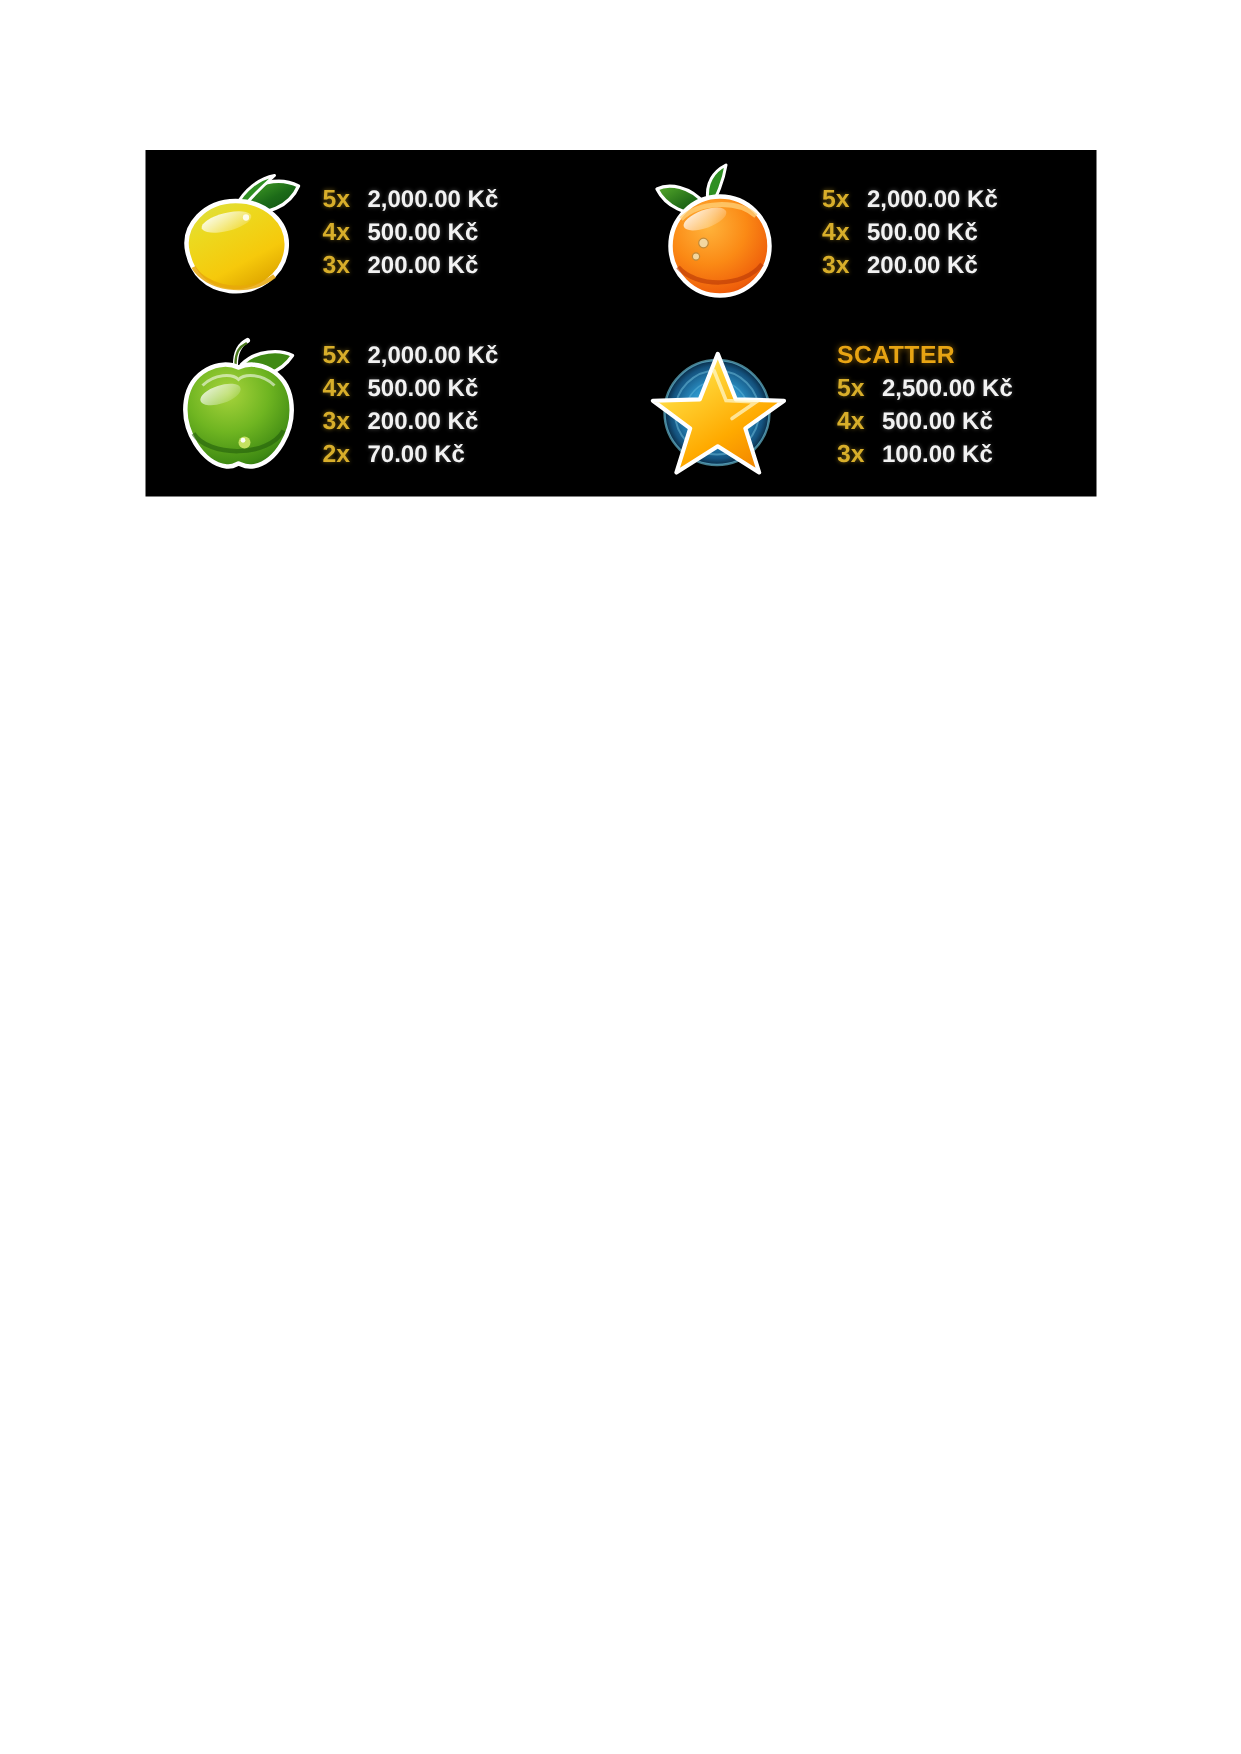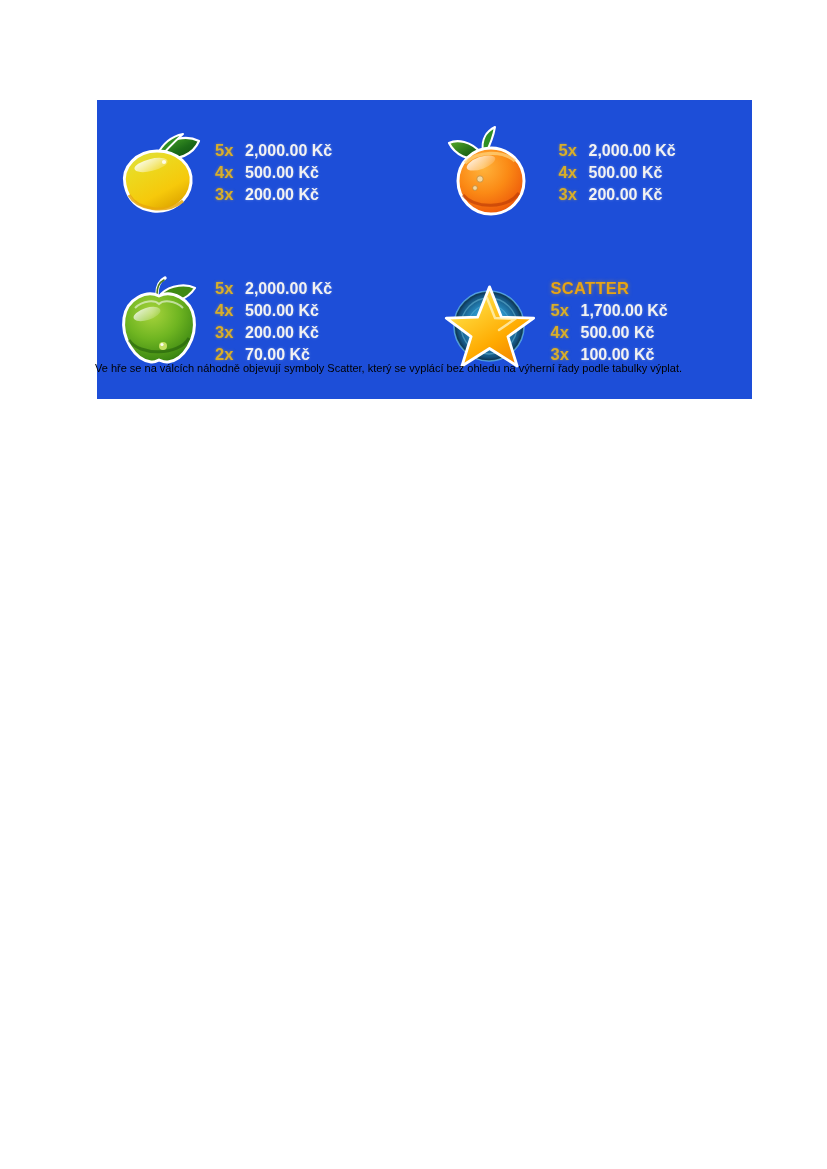--- a/index.html
+++ b/index.html
@@ -14,24 +14,23 @@
     font-family: "Liberation Sans", sans-serif;
     -webkit-font-smoothing: antialiased;
   }
 
   
   #paytable-panel {
     position: absolute;
     left: 97px;
     top: 100px;
     width: 634px;
-    height: 299px;
-    background: #1d4ed8;
+    height: 231px;
+    background: #000000;
     overflow: hidden;
-    padding-left: 21px;
   }
 
   .paytable-grid {
     position: absolute;
     inset: 0;
     display: grid;
     grid-template-columns: 1fr 1fr;
     grid-template-rows: 1fr 1fr;
   }
 
@@ -88,21 +87,21 @@
     font-weight: 700;
     letter-spacing: 0.3px;
     height: 22px;
     line-height: 1.0;
     text-shadow: 0 0 4px rgba(232,164,19,0.6);
   }
   .cell-star .payout-mult { width: 30px; flex: 0 0 30px; }
 
   
   .cell-orange .payout-list { margin-left: 18px; }
-  .cell-star .payout-list { margin-left: 10px; justify-content: flex-end; }
+  .cell-star .payout-list { margin-left: 28px; justify-content: flex-end; }
 
   
   #special-section {
     position: absolute;
     left: 95px;
     top: 361px;
     width: 650px;
   }
   #special-heading {
     font-size: 12.5px;
@@ -308,31 +307,30 @@
 
           <path d="M52 12 L65 45 L100 46 L72 66 L82 98 L52 79 L22 98 L32 66 L5 46 L39 45 Z" transform="translate(1,2) scale(0.92) translate(4,2)" fill="url(#scStar)" stroke="#ffffff" stroke-width="3" stroke-linejoin="round"></path>
 
           <path d="M50 26 L58 46 L78 47 L62 58" fill="none" stroke="#fff9d0" stroke-width="2.4" opacity="0.7" stroke-linecap="round"></path>
         </svg>
       </div>
       <div class="payout-list">
         <div class="scatter-title">SCATTER</div>
         <div class="payout-row">
           <span class="payout-mult">5x</span>
-          <span class="payout-amount">1,700.00 Kč</span>
+          <span class="payout-amount">2,500.00 Kč</span>
         </div>
         <div class="payout-row">
           <span class="payout-mult">4x</span>
           <span class="payout-amount">500.00 Kč</span>
         </div>
         <div class="payout-row">
           <span class="payout-mult">3x</span>
           <span class="payout-amount">100.00 Kč</span>
         </div>
       </div>
     </div>
 
   </div>
 </div>
 
 <div id="special-section">
-  <p id="scatter-body">Ve hře se na válcích náhodně objevují symboly Scatter, který se vyplácí bez ohledu na výherní řady podle tabulky výplat.</p>
 </div>
 
 </body></html>

